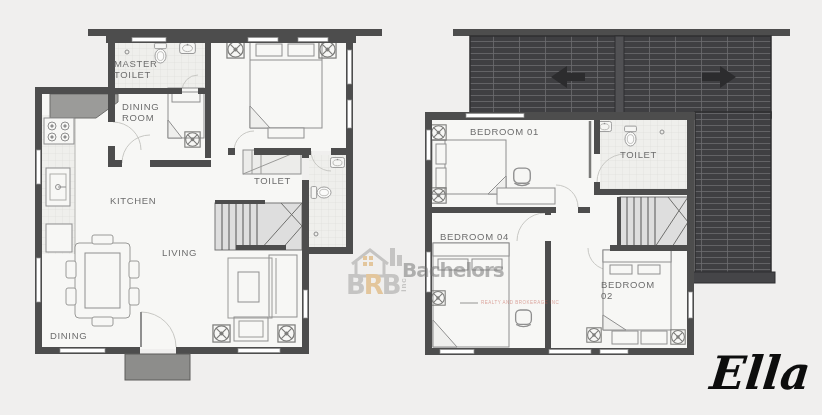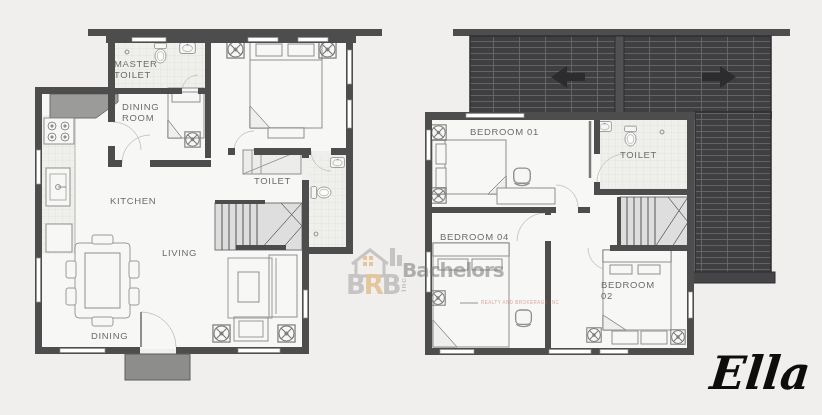--- a/index.html
+++ b/index.html
@@ -325,21 +325,21 @@
       <rect x="688.5" y="292" width="4" height="26"></rect>
     </g>
   </g>
 </svg>
 
 <div class="room-label" style="left:114px;top:58px;width:58px;">MASTER TOILET</div>
 <div class="room-label" style="left:122px;top:101px;width:60px;">DINING ROOM</div>
 <div class="room-label" style="left:66px;top:195px;width:52px;margin-left:44px;">KITCHEN</div>
 <div class="room-label" style="left:254px;top:175px;width:46px;">TOILET</div>
 <div class="room-label" style="left:162px;top:247px;width:52px;">LIVING</div>
-<div class="room-label" style="left:50px;top:330px;width:52px;margin-left:41px;">DINING</div>
+<div class="room-label" style="left:50px;top:330px;width:52px;">DINING</div>
 
 <div class="room-label" style="left:470px;top:126px;width:84px;">BEDROOM 01</div>
 <div class="room-label" style="left:620px;top:149px;width:54px;">TOILET</div>
 <div class="room-label" style="left:440px;top:231px;width:84px;">BEDROOM 04</div>
 <div class="room-label" style="left:601px;top:279px;width:62px;">BEDROOM 02</div>
 
 <div class="watermark">
   <svg class="wm-house" width="62" height="34" viewBox="0 0 62 34">
     <path d="M8,18 L26,4 L44,18" fill="none" stroke="#9e9e9c" stroke-width="3"></path>
     <path d="M12,16 V30 H40 V16" fill="none" stroke="#9e9e9c" stroke-width="3"></path>

